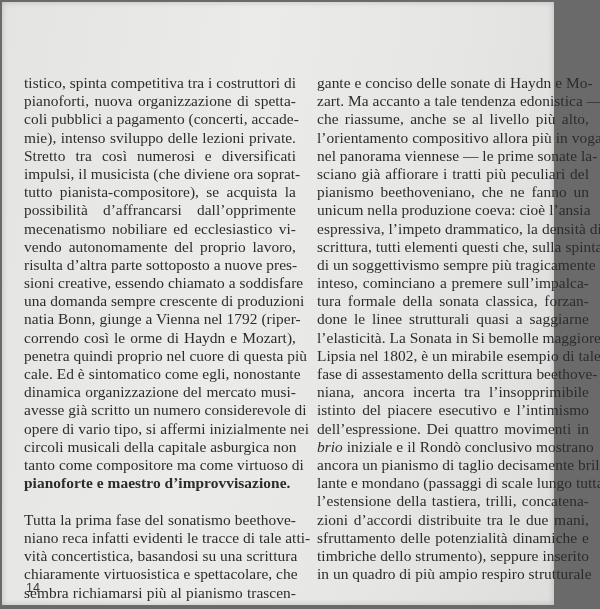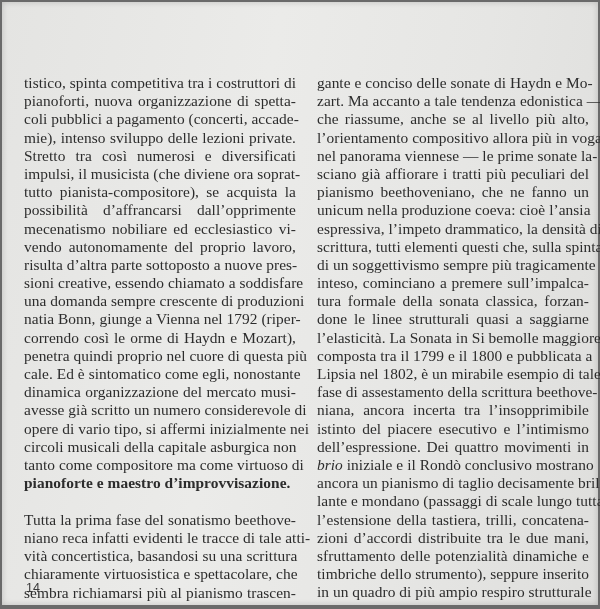--- a/index.html
+++ b/index.html
@@ -7,21 +7,21 @@
       padding: 0;
       width: 600px;
       height: 609px;
       overflow: hidden;
       background: #6a6a6a;
     }
     .page {
       position: absolute;
       left: 2px;
       top: 2px;
-      width: 596px;
+      width: 552px;
       height: 603px;
       background: linear-gradient(100deg, #e4e4e2 0%, #ebebe9 40%, #e6e6e4 70%, #dededc 100%);
       box-shadow: inset 0 0 6px rgba(0,0,0,0.18);
     }
     .col {
       position: absolute;
       top: 72px;
       font-family: "Liberation Serif", "DejaVu Serif", serif;
       font-size: 15.4px;
       line-height: 18.2px;
@@ -101,21 +101,20 @@
           <span class="line">sciano già affiorare i tratti più peculiari del</span>
           <span class="line">pianismo beethoveniano, che ne fanno un</span>
           <span class="line">unicum nella produzione coeva: cioè l’ansia</span>
           <span class="line">espressiva, l’impeto drammatico, la densità di</span>
           <span class="line">scrittura, tutti elementi questi che, sulla spinta</span>
           <span class="line">di un soggettivismo sempre più tragicamente</span>
           <span class="line">inteso, cominciano a premere sull’impalca-</span>
           <span class="line">tura formale della sonata classica, forzan-</span>
           <span class="line">done le linee strutturali quasi a saggiarne</span>
           <span class="line">l’elasticità. La Sonata in Si bemolle maggiore,</span>
-          <span class="line">composta tra il 1799 e il 1800 e pubblicata a</span>
           <span class="line">Lipsia nel 1802, è un mirabile esempio di tale</span>
           <span class="line">fase di assestamento della scrittura beethove-</span>
           <span class="line">niana, ancora incerta tra l’insopprimibile</span>
           <span class="line">istinto del piacere esecutivo e l’intimismo</span>
           <span class="line">dell’espressione. Dei quattro movimenti in</span>
         </div>
       <span class="line">
         <span class="it">brio</span><span> iniziale e il Rondò conclusivo mostrano</span>
       </span>
       <div id="right-after">

